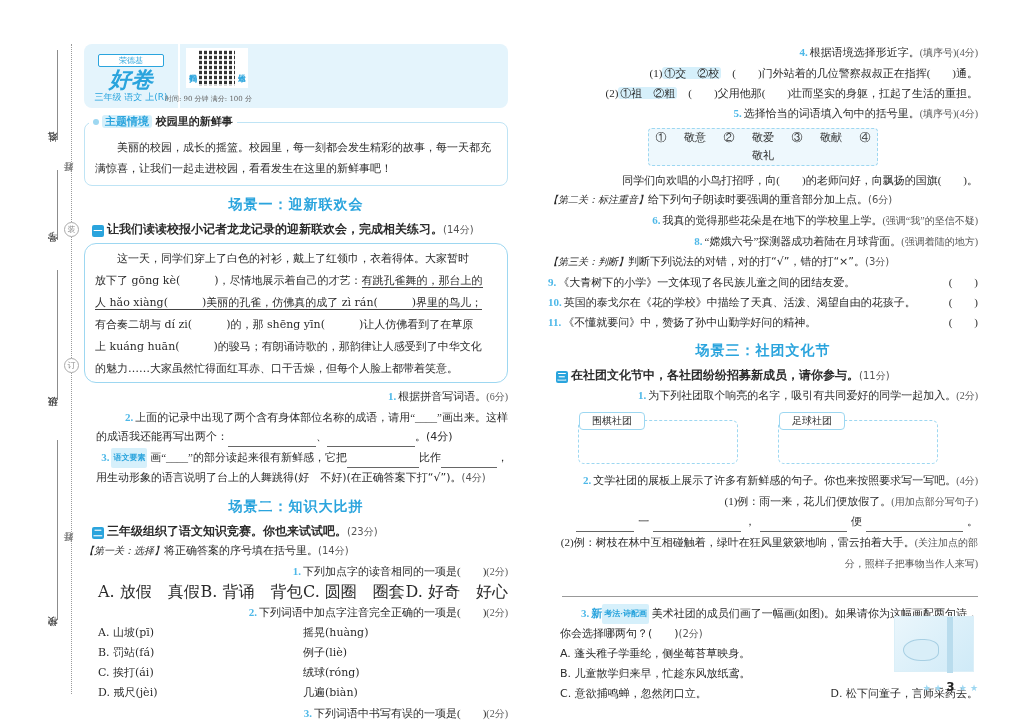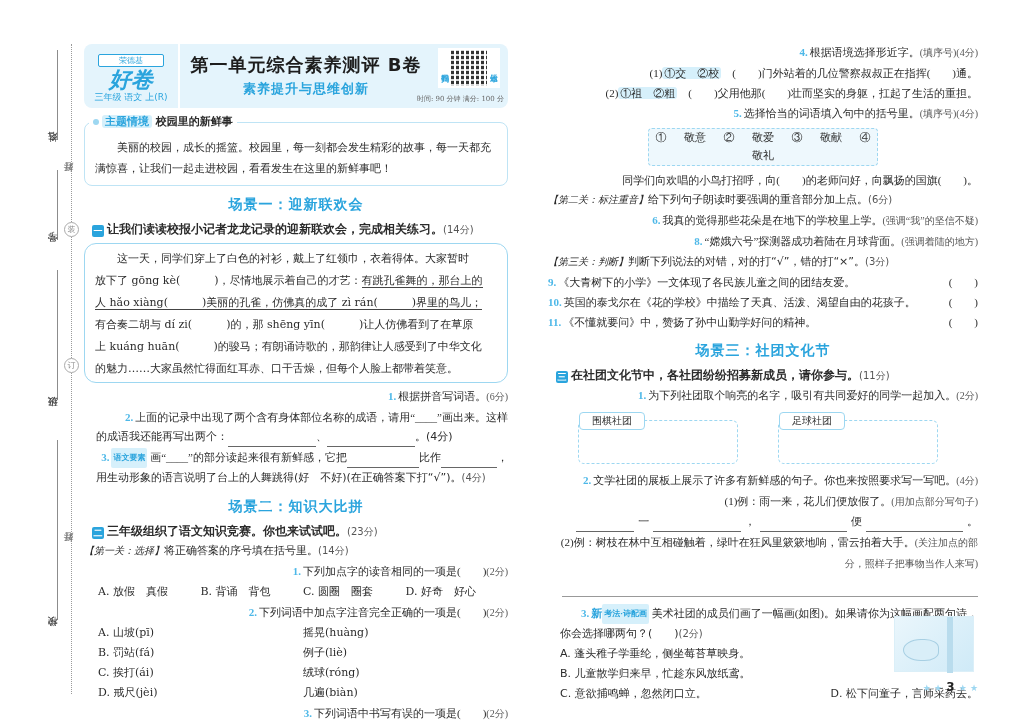--- a/index.html
+++ b/index.html
@@ -56,21 +56,21 @@
   .q .qn { color: #4db8e8; font-weight: bold; margin-right: 2px; }
   .q .pts { font-size: 10px; color: #555; }
   .q-cont { padding-left: 12px; font-size: 11px; line-height: 20px; font-family: "DejaVu Sans", sans-serif; }
   .fill { display: inline-block; border-bottom: 1px solid #666; vertical-align: bottom; height: 14px; }
   .lang-tag { display:inline-block; background:#d6f0fb; color:#2aa4dd; font-size: 8px; padding: 0 2px; border-radius: 2px; font-weight: bold; vertical-align: 1px; }
 
   .level { font-size: 11px; line-height: 20px; font-family: "DejaVu Sans", sans-serif; }
   .level .lv { font-style: italic; font-family: "DejaVu Serif", serif; font-size: 10px; }
   .level .pts { font-size: 10px; color: #555; }
 
-  .opts { display: flex; padding-left: 14px; font-size: 11px; line-height: 20px; }
+  .opts { display: flex; padding-left: 14px; font-size: 16px; line-height: 20px; }
   .opts span { flex: 1; }
   .opt-grid { display: grid; grid-template-columns: 1fr 1fr; padding-left: 14px; font-size: 11px; line-height: 20px; }
   .char-opts { display: flex; padding-left: 14px; margin-top: 4px; }
   .char-opt { flex: 1; display: flex; align-items: center; font-size: 11px; }
   .char-opt .lab { margin-right: 3px; }
   .tian { display: flex; }
   .tian span { width: 24px; height: 24px; border: 1px solid #cfcfcf; font-size: 16px; text-align: center; line-height: 24px; position: relative; background:
      linear-gradient(#eee,#eee) center/1px 100% no-repeat,
      linear-gradient(#eee,#eee) center/100% 1px no-repeat; }
 
@@ -111,24 +111,20 @@
   <div class="logo-mark" style="top:510px">好卷</div>
 </div>
 
 <div class="col-left">
   <div class="header">
     <div class="hdr-logo">
       <div><span class="brand-tag">荣德基</span></div>
       <div class="brand-name">好卷</div>
       <div class="grade">三年级 语文 上(R)</div>
     </div>
-    <div class="hdr-main">
-      <div class="title">第一单元综合素养测评 B卷</div>
-      <div class="subtitle">素养提升与思维创新</div>
-    </div>
     <div class="hdr-qr">
       <div class="qr-box">
         <span class="qr-side">扫码判卷</span>
         <span class="qr-code"></span>
         <span class="qr-side">错题本</span>
       </div>
       <div class="time-info">时间: 90 分钟   满分: 100 分</div>
     </div>
   </div>
 

